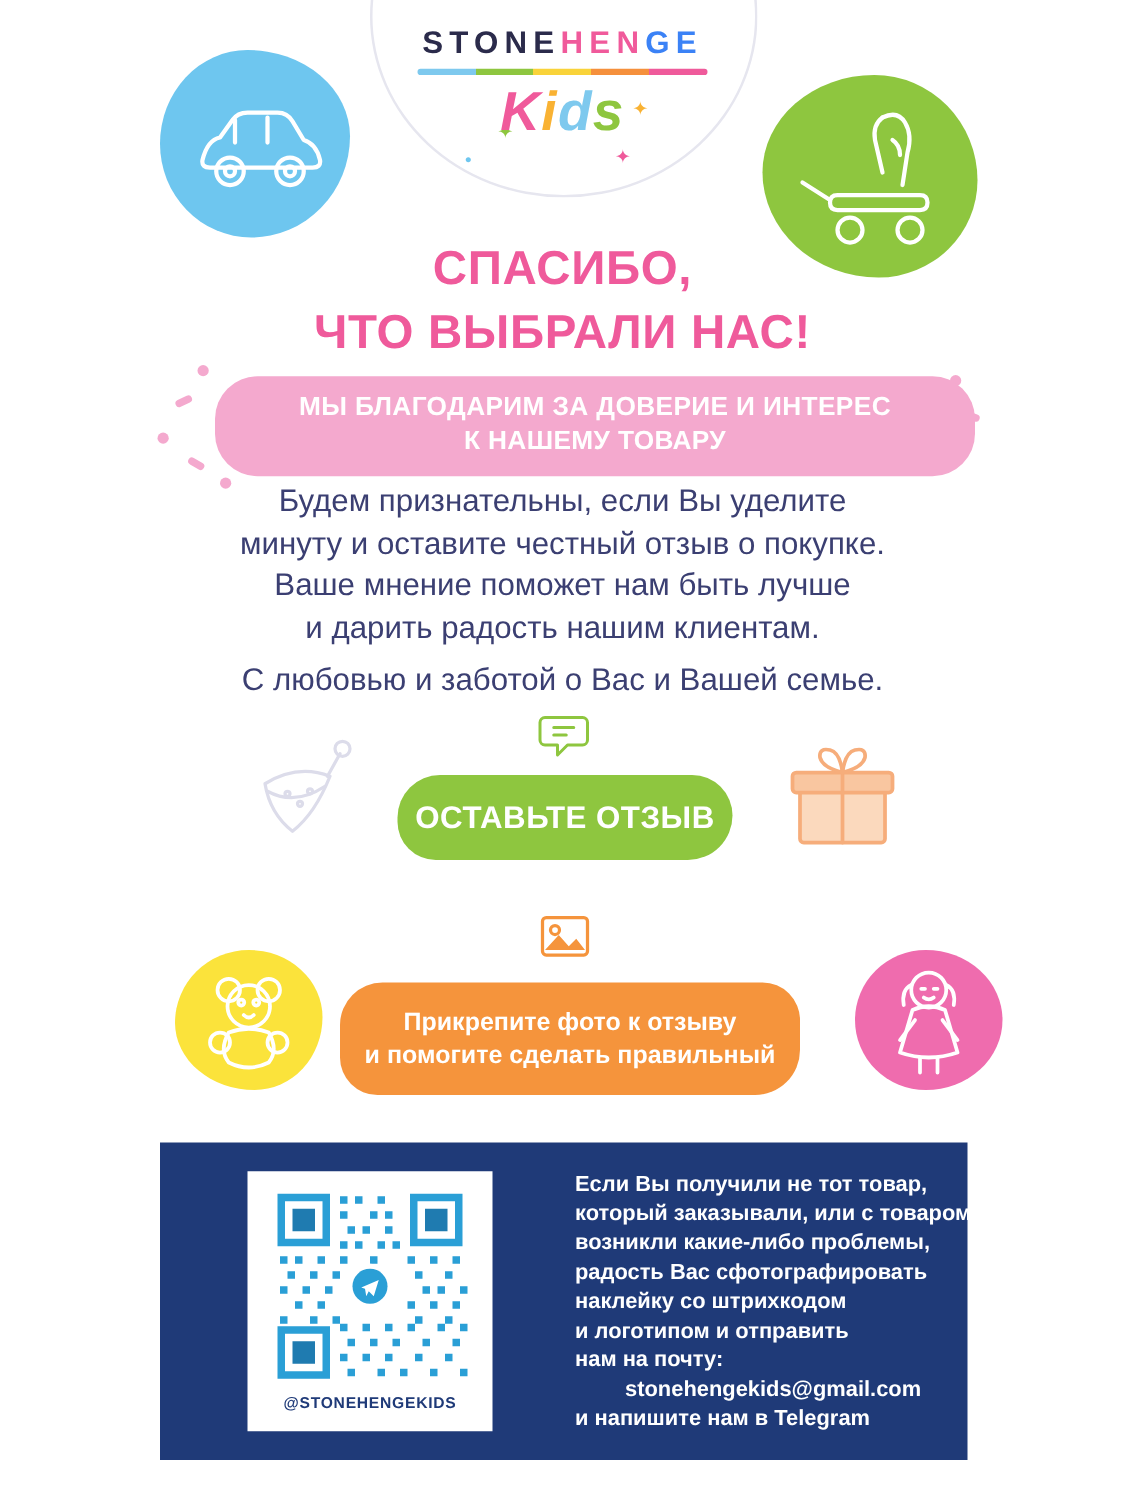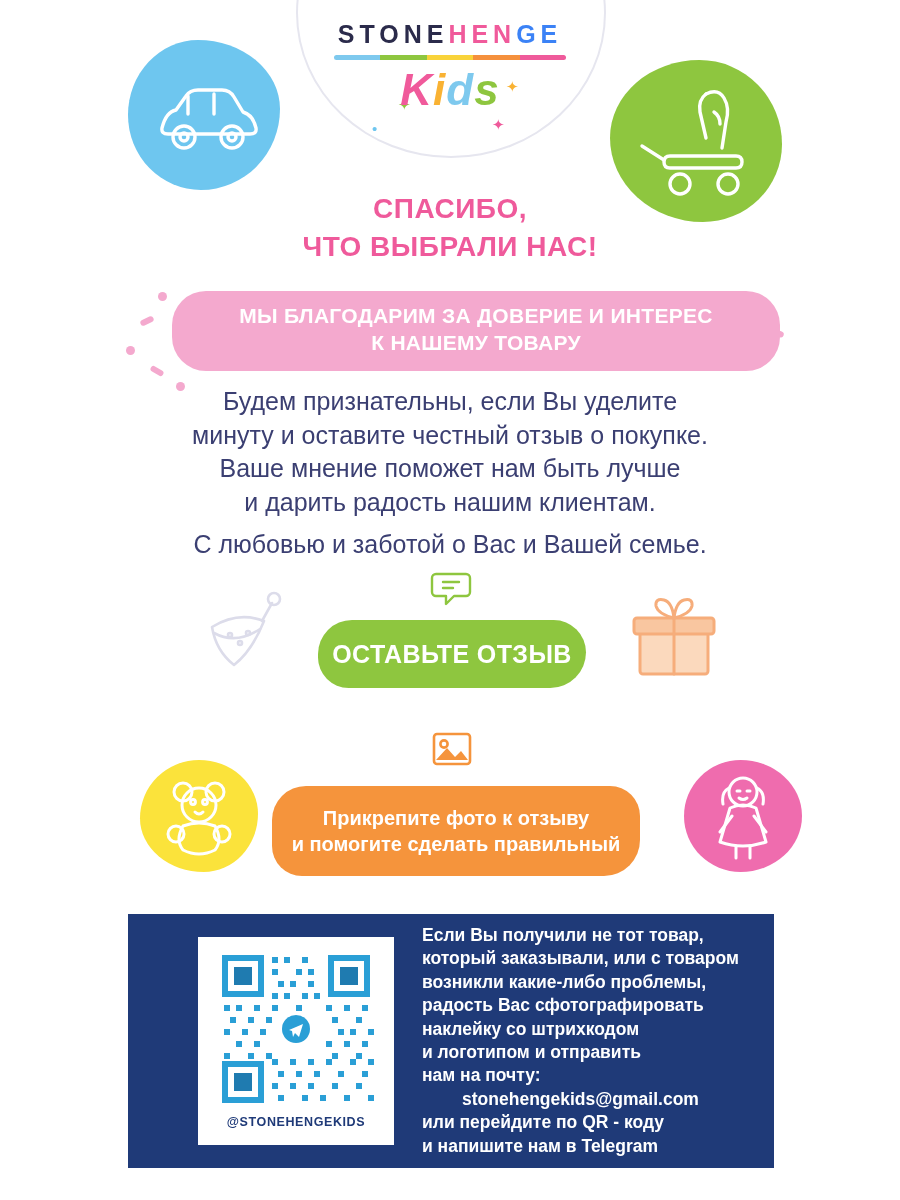--- a/index.html
+++ b/index.html
@@ -106,30 +106,30 @@
   }
   .blob svg { position: absolute; inset: 0; }
 
   
   .title {
     position: absolute;
     left: 0; right: 0;
     top: 190px;
     text-align: center;
     color: #ef5a9b;
-    font-size: 28px;
+    font-size: 38px;
     font-weight: 700;
     line-height: 1.34;
     letter-spacing: 0.5px;
   }
 
   .ribbon {
     position: absolute;
     left: 172px;
-    top: 291px;
+    top: 301px;
     width: 588px;
     padding: 12px 10px 14px;
     background: #f4a9ce;
     border-radius: 34px;
     text-align: center;
     color: #ffffff;
     font-size: 21px;
     font-weight: 700;
     line-height: 1.28;
     letter-spacing: 0.3px;
@@ -269,21 +269,21 @@
     letter-spacing: 0.6px;
     margin-top: 2px;
   }
   .panel-text {
     color: #ffffff;
     font-size: 17.5px;
     line-height: 1.34;
     font-weight: 700;
     padding-left: 6px;
   }
-  .panel-text .line { display: block; white-space: nowrap; }
+  .panel-text .line { display: block; white-space: nowrap; margin-left: 38px; }
   .panel-text .mail { font-weight: 700; text-align: center; }
 </style>
 </head>
 <body>
 
 <div class="page">
 
   <div class="logo-arc"></div>
 
   <div class="blob blob-blue">
@@ -521,18 +521,17 @@
     </div>
     <div class="panel-text">
       <span class="line">Если Вы получили не тот товар,</span>
       <span class="line">который заказывали, или с товаром</span>
       <span class="line">возникли какие-либо проблемы,</span>
       <span class="line">радость Вас сфотографировать</span>
       <span class="line">наклейку со штрихкодом</span>
       <span class="line">и логотипом и отправить</span>
       <span class="line">нам на почту:</span>
       <span class="line mail">stonehengekids@gmail.com</span>
-      <span class="line">или перейдите по QR - коду</span>
       <span class="line">и напишите нам в Telegram</span>
     </div>
   </div>
 
 </div>
 
 </body></html>

